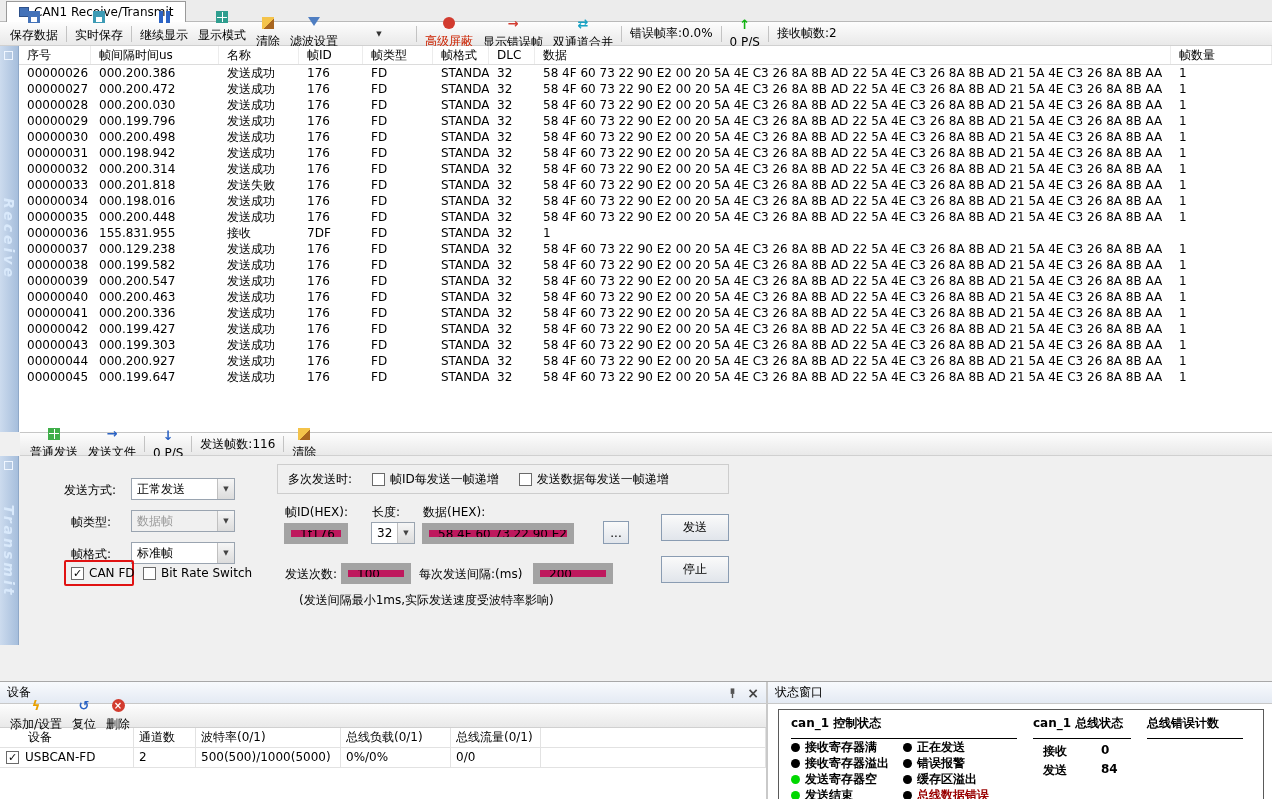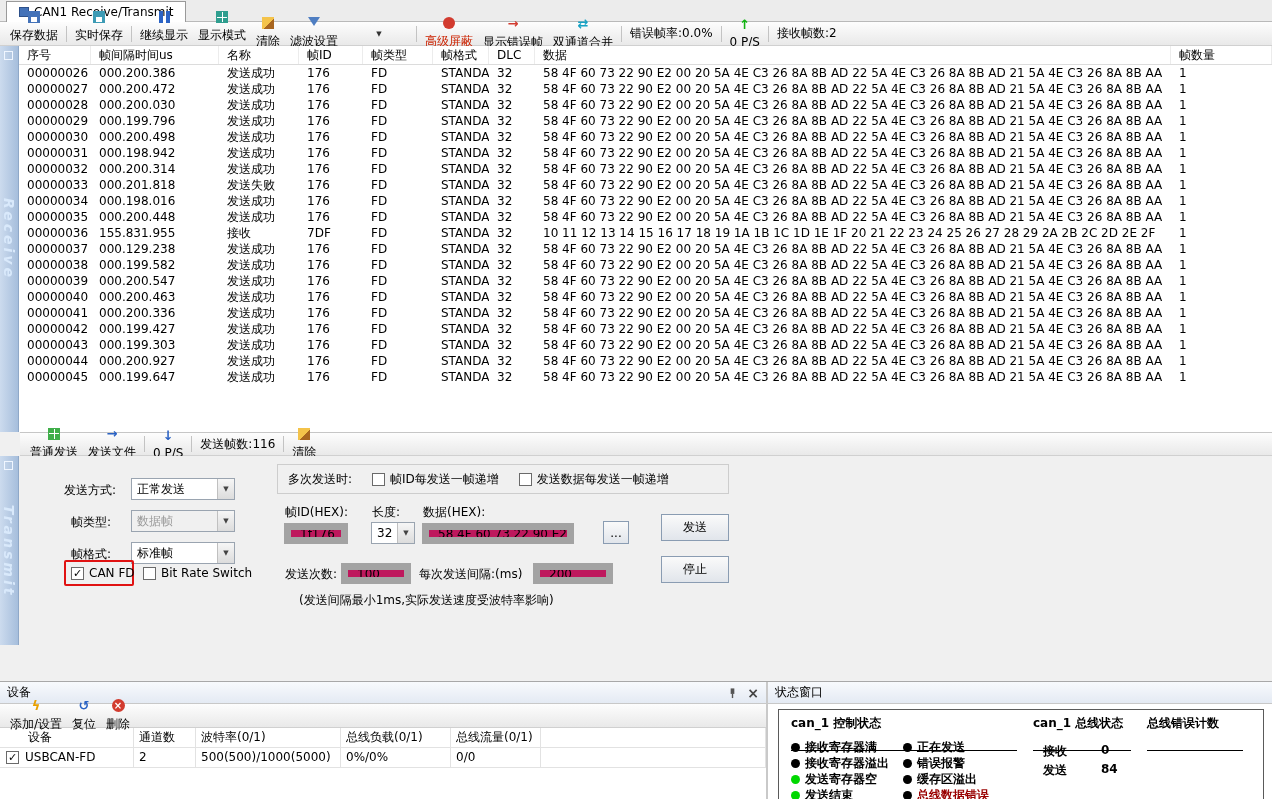--- a/index.html
+++ b/index.html
@@ -73,21 +73,21 @@
   .splitter { width:2px; flex:0 0 2px; background:#c9c9c9; }
   .ptitle { height:22px; flex:0 0 22px; background:linear-gradient(#f8fafd,#e4eaf3); border-bottom:1px solid #c8c8c8; display:flex; align-items:center; padding:0 7px; }
   .ptitle .ticons { margin-left:auto; display:flex; align-items:center; gap:9px; }
   .close-gly { font-size:14px; font-weight:bold; color:#444; line-height:1; }
   .dgrid { display:grid; grid-template-columns:134px 62px 145px 110px 90px 1fr; }
   .dgrid > * { padding-left:5px; overflow:hidden; white-space:nowrap; border-right:1px solid #e2e2e2; border-bottom:1px solid #e2e2e2; height:20px; line-height:19px; }
   .dhead-dev { padding-left:28px; }
   .devcell { display:flex; align-items:center; gap:6px; padding-left:6px; }
 
   .status-box { margin:5px 8px 6px 10px; border:1px solid #5a5a5a; background:#fff; flex:1; display:grid; grid-template-columns:112px 130px 114px 1fr; grid-template-rows:22px 1fr; padding:5px 4px 0 12px; align-items:start; }
-  .sb-h { font-weight:bold; border-bottom:1px solid #000; margin-right:16px; padding-bottom:18px; }
+  .sb-h { font-weight:bold; border-bottom:1px solid #000; margin-right:16px; padding-bottom:6px; }
   .sb-h1 { grid-column:1 / 3; }
   .slist { list-style:none; padding-top:2px; }
   .sitem { display:flex; align-items:center; gap:5px; height:16px; font-weight:bold; }
   .dot { width:9px; height:9px; border-radius:50%; background:#000; flex:0 0 9px; }
   .ecounts { padding:6px 0 0 10px; }
   .erow { display:flex; height:19px; font-weight:bold; }
   .erow .eval { margin-left:34px; }
 </style>
 </head>
 <body>
@@ -297,21 +297,20 @@
           </div>
 
           <div class="rgrid rrow">
             <div>00000036</div>
             <div>155.831.955</div>
             <div>接收</div>
             <div>7DF</div>
             <div>FD</div>
             <div>STANDARD</div>
             <div>32</div>
-            <div>10 11 12 13 14 15 16 17 18 19 1A 1B 1C 1D 1E 1F 20 21 22 23 24 25 26 27 28 29 2A 2B 2C 2D 2E 2F</div>
             <div>1</div>
           </div>
 
           <div class="rgrid rrow">
             <div>00000037</div>
             <div>000.129.238</div>
             <div>发送成功</div>
             <div>176</div>
             <div>FD</div>
             <div>STANDARD</div>

